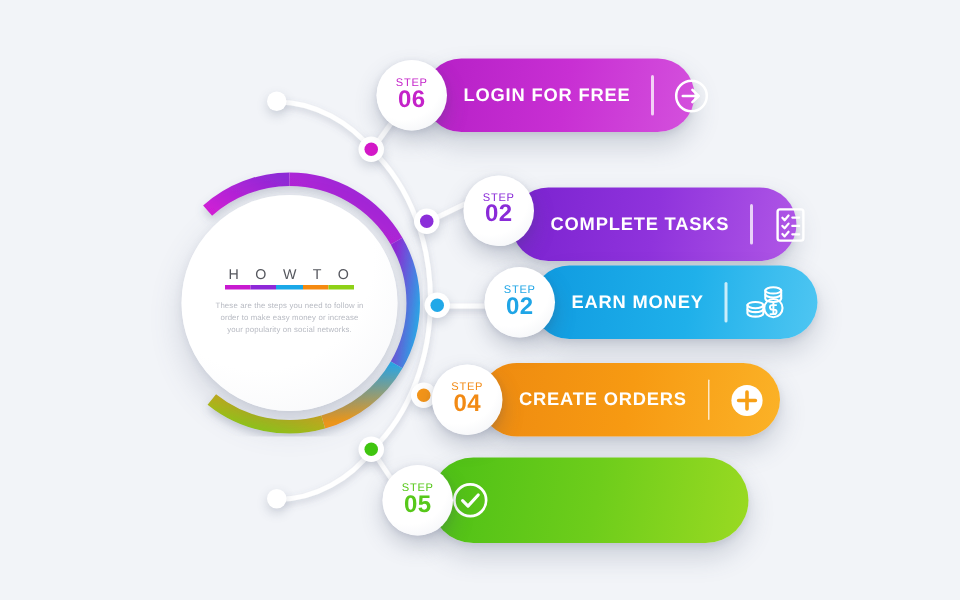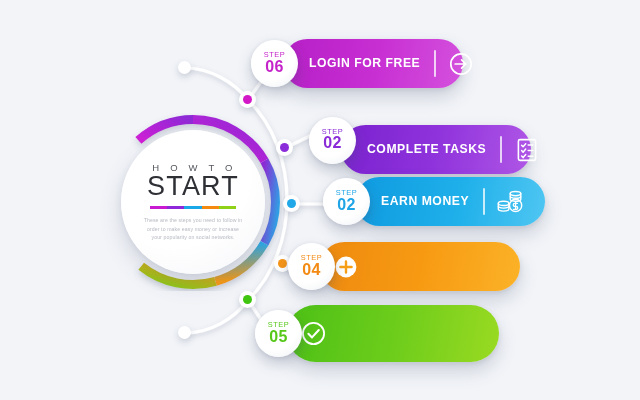--- a/index.html
+++ b/index.html
@@ -147,21 +147,20 @@
 
         <path d="M 71.4 -41.3 A 82.5 82.5 0 0 1 71.4 41.3" stroke="url(#gB)"></path>
 
         <path d="M 71.4 41.3 A 82.5 82.5 0 0 1 22.5 79.4" stroke="url(#gC)"></path>
 
         <path d="M 22.5 79.4 A 82.5 82.5 0 0 1 -51.8 64.3" stroke="url(#gD)"></path>
       </g>
     </svg>
     <div class="disc">
       <div class="howto">H O W   T O</div>
-      <div class="start">START</div>
       <div class="seg-bar">
         <i style="background:#c81ad0;"></i>
         <i style="background:#8e28d8;"></i>
         <i style="background:#1aa8e8;"></i>
         <i style="background:#f58a10;"></i>
         <i style="background:#8ed117;"></i>
       </div>
       <div class="hub-desc">These are the steps you need to follow in order to make easy money or increase your popularity on social networks.</div>
     </div>
   </div>
@@ -228,20 +227,21 @@
       </span>
     </div>
   </div>
 
   <div class="step" style="left:288px;top:242px;">
     <div class="badge">
       <span class="s-word" style="color:#f28a14;">STEP</span>
       <span class="s-num" style="color:#f28a14;">04</span>
     </div>
     <div class="pill" style="width:200px;background:linear-gradient(100deg,#ee8a10 0%,#f79a12 50%,#fbb227 100%);">
+      <span class="label">CREATE ORDERS</span>
       <span class="divider"></span>
       <span class="icon">
         <svg width="26" height="26" viewBox="0 0 26 26">
           <circle cx="13" cy="13" r="10.4" fill="#ffffff"></circle>
           <path d="M13 7.4 v11.2 M7.4 13 h11.2" stroke="#f7a016" stroke-width="2.4" stroke-linecap="round"></path>
         </svg>
       </span>
     </div>
   </div>
 

